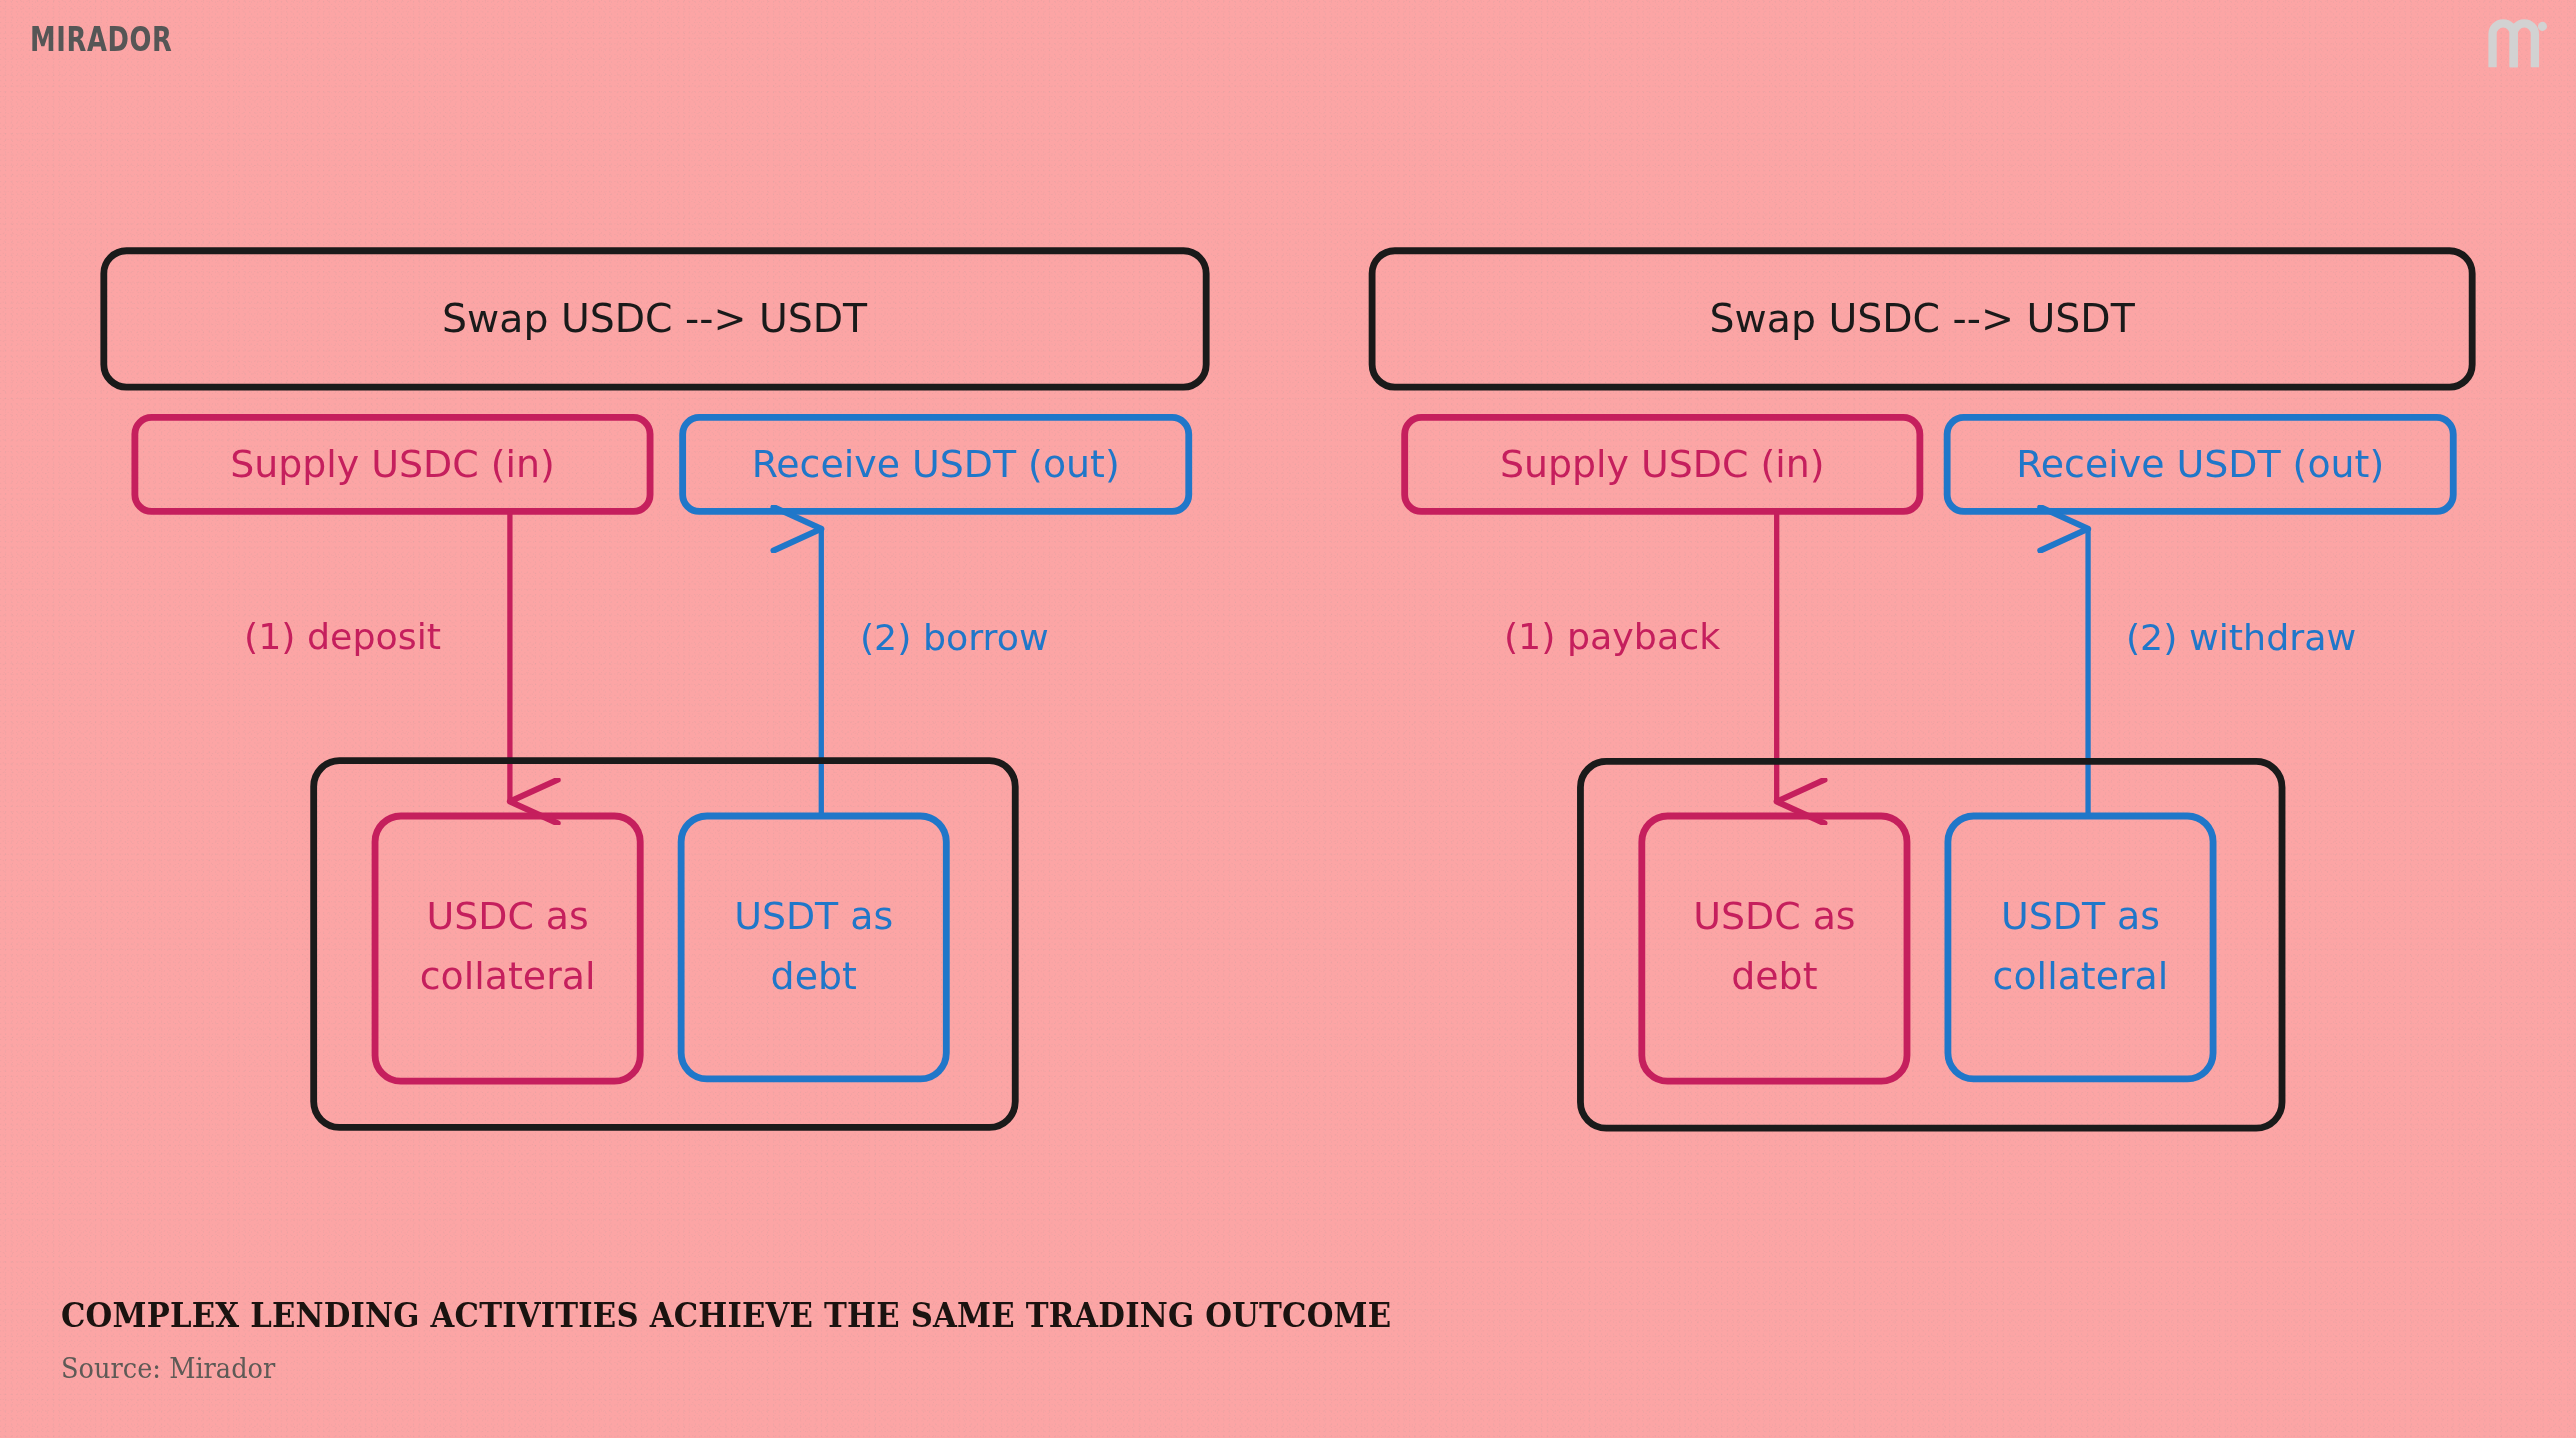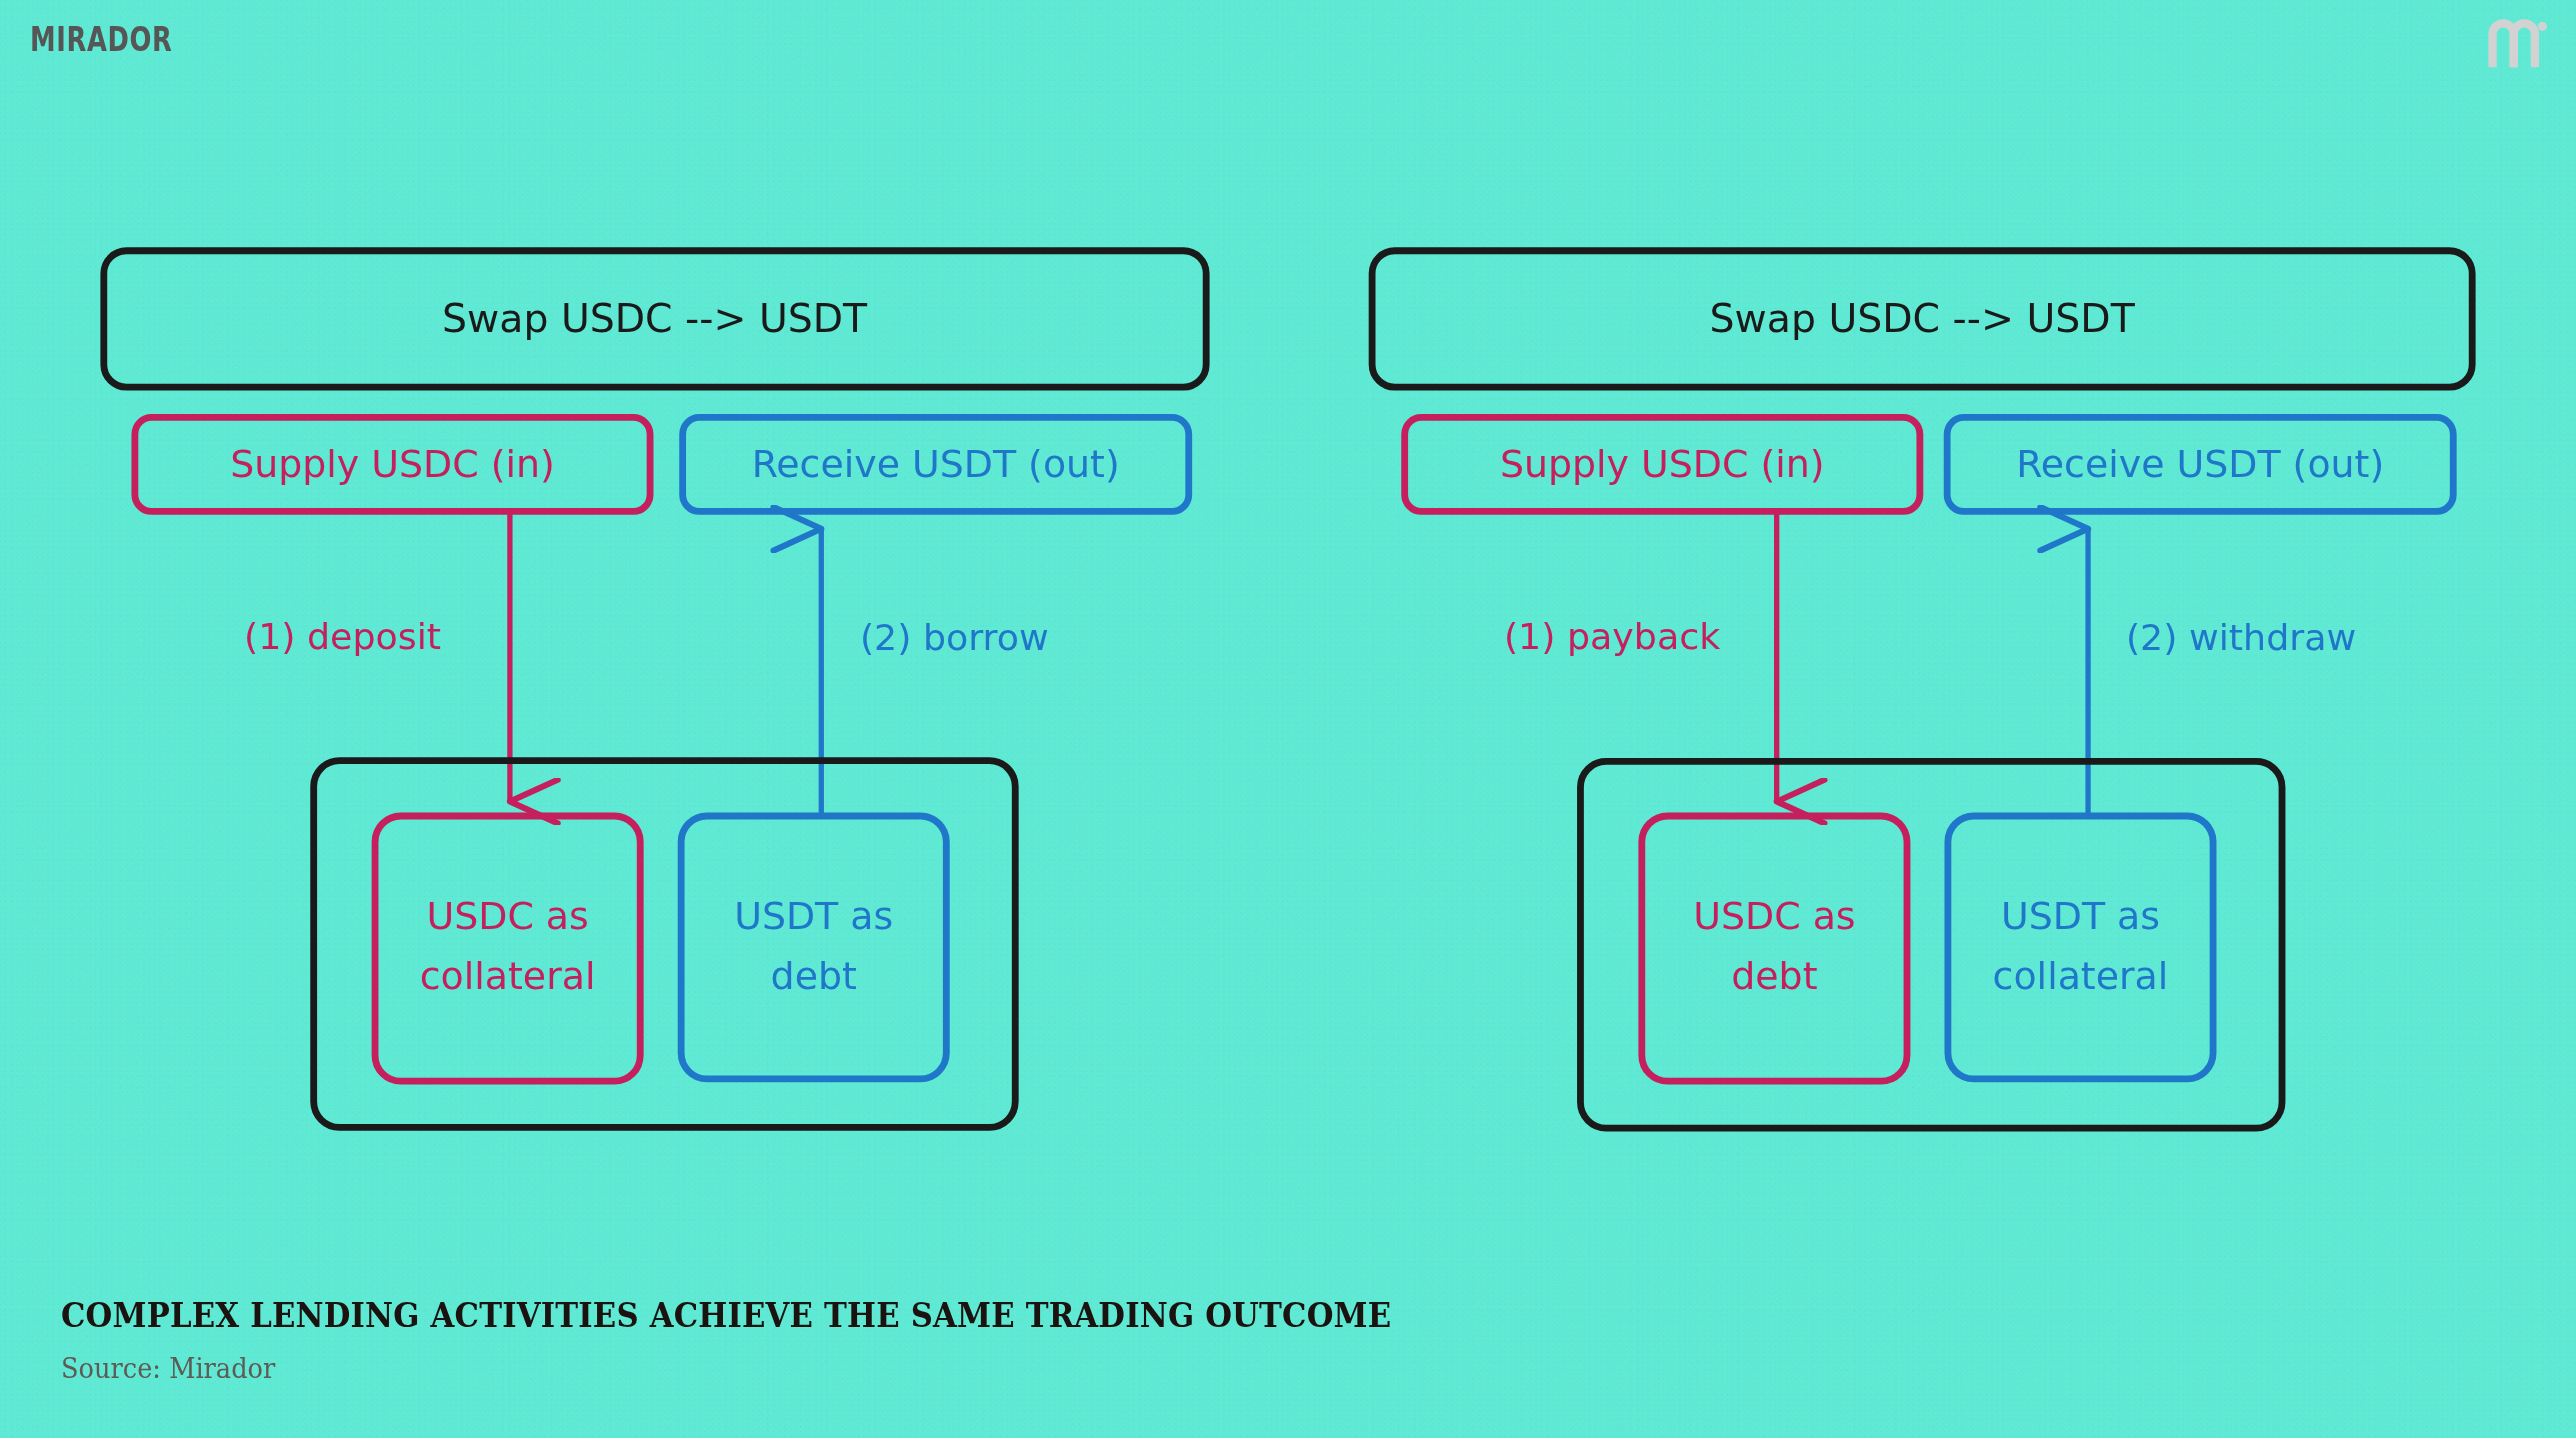--- a/index.html
+++ b/index.html
@@ -4,21 +4,21 @@
 <style>
   html, body {
     margin: 0;
     padding: 0;
     background: #ffffff;
   }
   #page {
     position: relative;
     width: 2576px;
     height: 1438px;
-    background-color: #5eead4;
+    background-color: #fca5a5;
     overflow: hidden;
     font-family: "DejaVu Sans", sans-serif;
   }
   
   #grain {
     position: absolute;
     inset: 0;
     pointer-events: none;
     opacity: 0.5;
     background-image:

